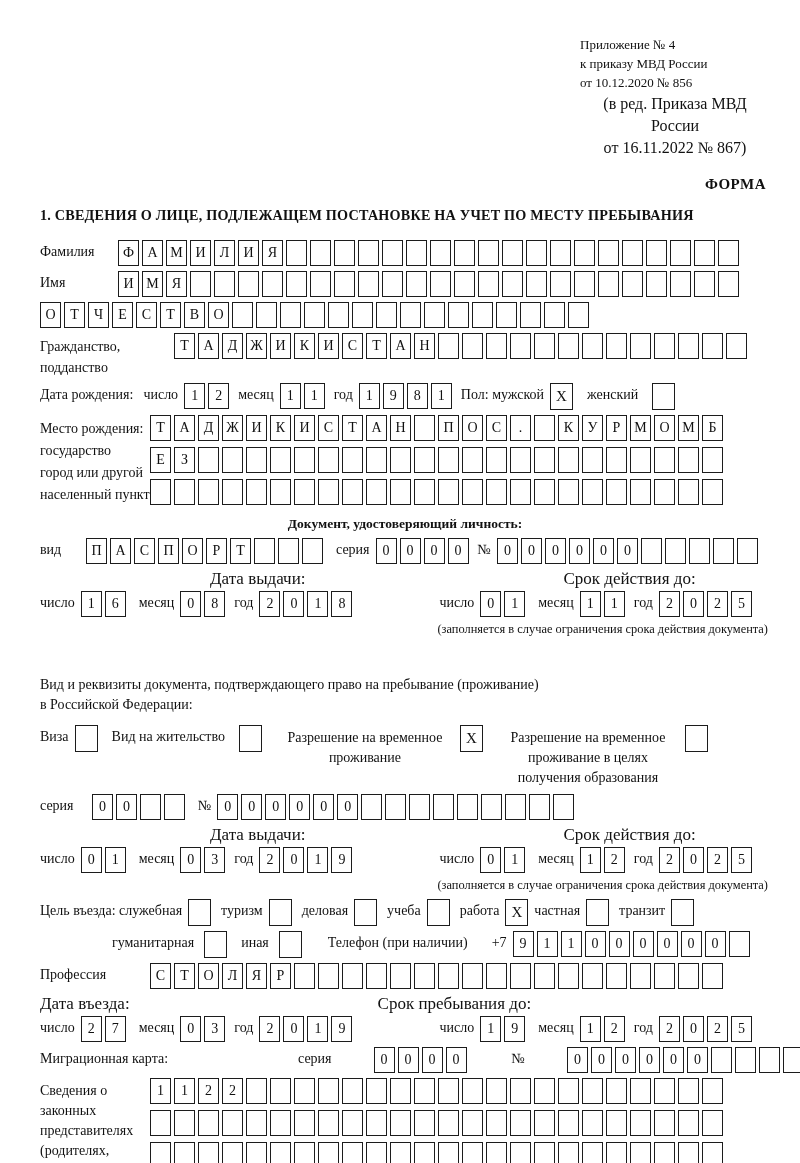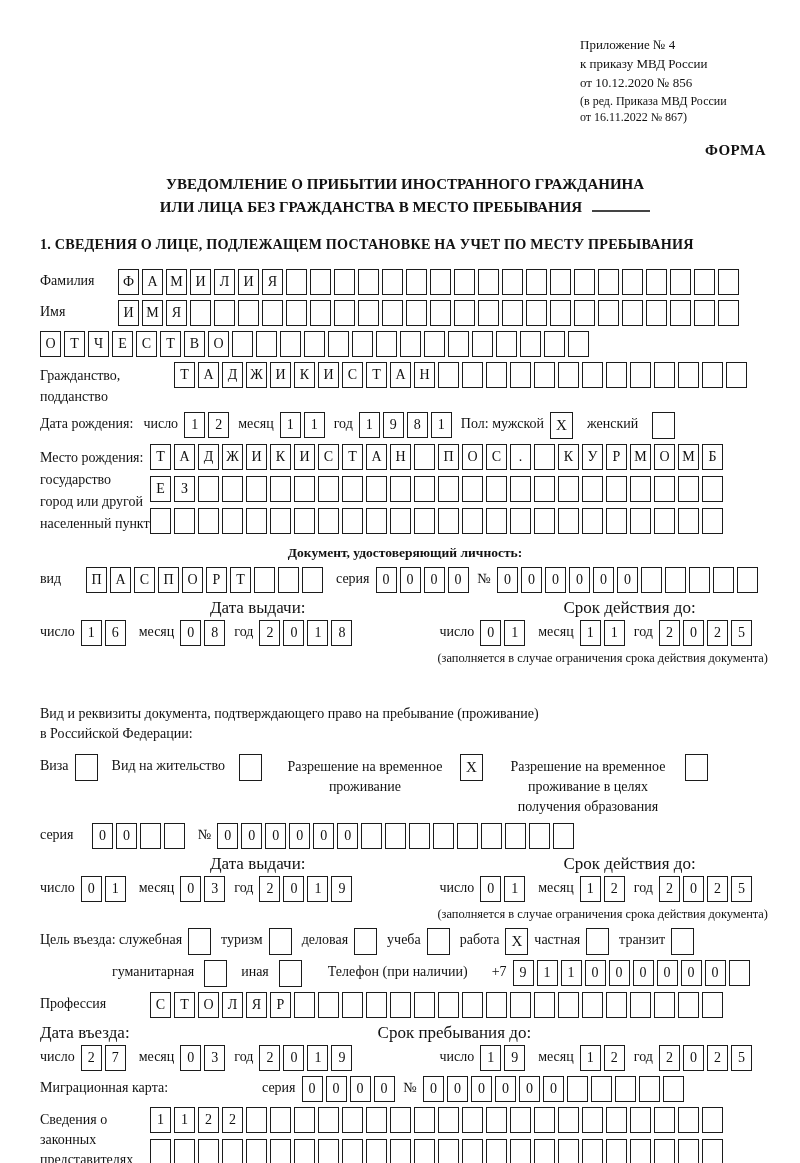--- a/index.html
+++ b/index.html
@@ -2,21 +2,21 @@
 <html><head>
 <meta charset="utf-8">
 <style>
   html,body{margin:0;padding:0;background:#fff;}
   body{width:800px;height:1163px;overflow:hidden;color:#111;
        font-family:"Liberation Serif","DejaVu Serif",serif;font-size:14px;}
   .page{padding:36px 30px 0 40px;box-sizing:border-box;width:800px;}
 
   
   .hdr{margin-left:auto;width:190px;font-size:13px;line-height:1.45;}
-  .hdr .sub{font-size:12px;line-height:1.4;}
+  .hdr .sub{font-size:16px;line-height:1.4;text-align:center;}
   .forma{text-align:right;font-weight:bold;font-size:15px;margin:16px 4px 14px 0;letter-spacing:.5px;}
 
   
   .title{text-align:center;font-weight:bold;font-size:15px;line-height:1.55;margin-bottom:16px;}
   .t-under{display:inline-block;width:58px;border-bottom:2.5px solid #444;margin-left:10px;vertical-align:baseline;}
   .sec{font-weight:bold;font-size:14.2px;text-align:left;margin-bottom:16px;letter-spacing:.2px;}
 
   
   .row{display:flex;align-items:flex-start;margin-bottom:5px;}
   .lbl{padding-top:4px;flex:none;}
@@ -42,24 +42,20 @@
   <div class="hdr">
     <div>Приложение № 4</div>
     <div>к приказу МВД России</div>
     <div>от 10.12.2020 № 856</div>
     <div class="sub">(в ред. Приказа МВД России</div>
     <div class="sub">от 16.11.2022 № 867)</div>
   </div>
 
   <div class="forma">ФОРМА</div>
 
-  <div class="title">
-    <div>УВЕДОМЛЕНИЕ О ПРИБЫТИИ ИНОСТРАННОГО ГРАЖДАНИНА</div>
-    <div><span>ИЛИ ЛИЦА БЕЗ ГРАЖДАНСТВА В МЕСТО ПРЕБЫВАНИЯ</span><span class="t-under"></span></div>
-  </div>
 
   <div class="sec">1. СВЕДЕНИЯ О ЛИЦЕ, ПОДЛЕЖАЩЕМ ПОСТАНОВКЕ НА УЧЕТ ПО МЕСТУ ПРЕБЫВАНИЯ</div>
 
   <div class="row">
     <div class="lbl" style="width:78px">Фамилия</div>
     <div class="cells">
         <span class="cell">Ф</span>
         <span class="cell">А</span>
         <span class="cell">М</span>
         <span class="cell">И</span>
@@ -574,21 +570,21 @@
       </div>
     <div class="lbl gap6">год</div>
     <div class="cells gap6">
         <span class="cell">2</span>
         <span class="cell">0</span>
         <span class="cell">2</span>
         <span class="cell">5</span>
       </div>
   </div>
 
-  <div class="row" style="margin-top:4px;">
+  <div class="row" style="margin-top:4px;gap:36px;">
     <div class="lbl" style="width:162px">Миграционная карта:</div>
     <div class="lbl" style="margin-left:60px">серия</div>
     <div class="cells gap6">
         <span class="cell">0</span>
         <span class="cell">0</span>
         <span class="cell">0</span>
         <span class="cell">0</span>
       </div>
     <div class="lbl gap6">№</div>
     <div class="cells gap6">

